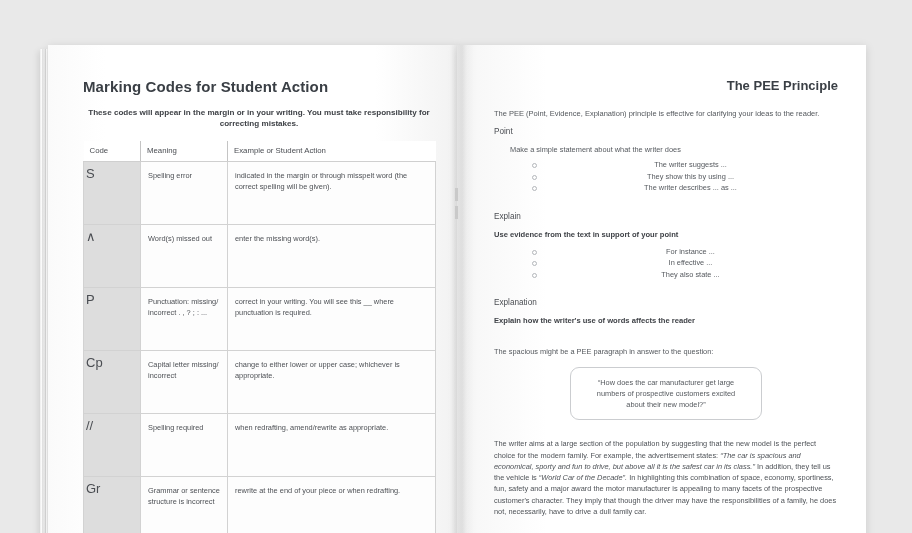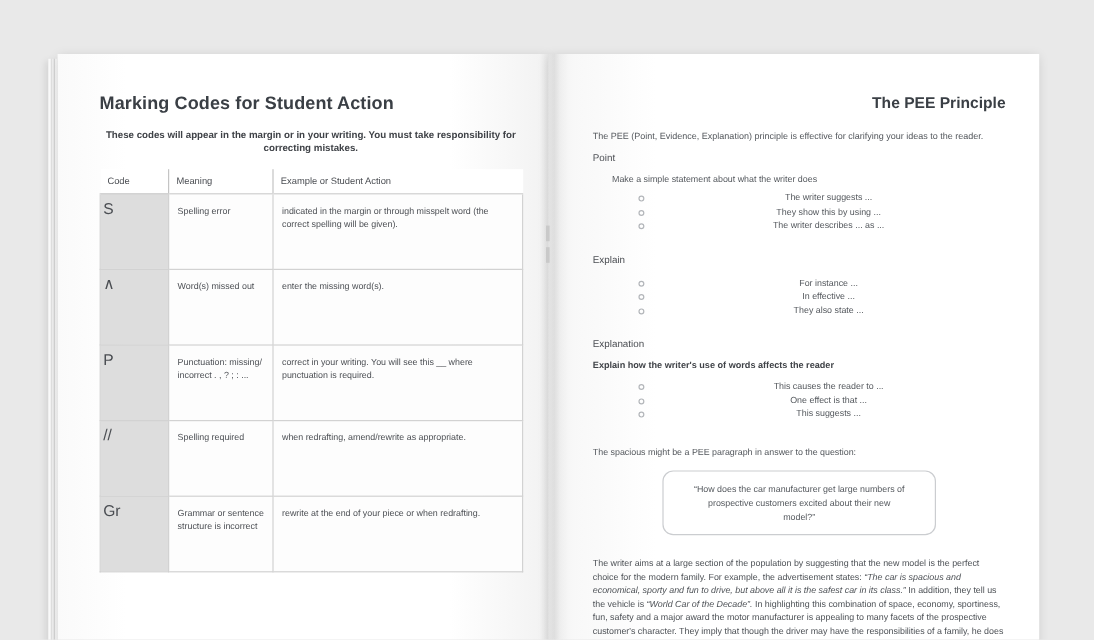--- a/index.html
+++ b/index.html
@@ -200,21 +200,21 @@
     border: 1px solid #b3b6ba;
     border-radius: 50%;
   }
   p.follow {
     font-size: 7.4px;
     color: #54585d;
     margin: 22px 0 11px 0;
   }
   .qbox {
     margin: 0 auto;
-    width: 228px;
+    width: 192px;
     border: 1px solid #cbcdd0;
     border-radius: 9px;
     padding: 9px 24px;
     text-align: center;
     font-size: 7.4px;
     color: #55595e;
     line-height: 1.5;
     background: #fff;
     box-sizing: border-box;
   }
@@ -260,20 +260,25 @@
           <td class="code-cell">∧</td>
           <td class="mean-cell">Word(s) missed out</td>
           <td class="ex-cell">enter the missing word(s).</td>
         </tr>
         <tr class="r-tall">
           <td class="code-cell">P</td>
           <td class="mean-cell">Punctuation: missing/ incorrect . , ? ; : ...</td>
           <td class="ex-cell">correct in your writing. You will see this __ where punctuation is required.</td>
         </tr>
         <tr class="r-tall">
+          <td class="code-cell">Cp</td>
+          <td class="mean-cell">Capital letter missing/ incorrect</td>
+          <td class="ex-cell">change to either lower or upper case; whichever is appropriate.</td>
+        </tr>
+        <tr class="r-tall">
           <td class="code-cell">//</td>
           <td class="mean-cell">Spelling required</td>
           <td class="ex-cell">when redrafting, amend/rewrite as appropriate.</td>
         </tr>
         <tr class="r-tall">
           <td class="code-cell">Gr</td>
           <td class="mean-cell">Grammar or sentence structure is incorrect</td>
           <td class="ex-cell">rewrite at the end of your piece or when redrafting.</td>
         </tr>
 
@@ -287,33 +292,29 @@
 
     <div class="sect-head">Point</div>
     <div class="sub-line">Make a simple statement about what the writer does</div>
     <ul class="pee">
       <li>The writer suggests ...</li>
       <li>They show this by using ...</li>
       <li>The writer describes ... as ...</li>
     </ul>
 
     <div class="sect-head">Explain</div>
+    <div class="sect-q">Use evidence from the text in support of your point</div>
     <ul class="pee">
       <li>For instance ...</li>
       <li>In effective ...</li>
       <li>They also state ...</li>
     </ul>
 
     <div class="sect-head">Explanation</div>
     <div class="sect-q">Explain how the writer's use of words affects the reader</div>
-    <ul class="pee">
-      <li>This causes the reader to ...</li>
-      <li>One effect is that ...</li>
-      <li>This suggests ...</li>
-    </ul>
 
     <p class="follow">The spacious might be a PEE paragraph in answer to the question:</p>
 
     <div class="qbox">“How does the car manufacturer get large numbers of prospective customers excited about their new model?”</div>
 
     <p class="body-par">
       <span>The writer aims at a large section of the population by suggesting that the new model is the perfect choice for the modern family. For example, the advertisement states: </span><i>“The car is spacious and economical, sporty and fun to drive, but above all it is the safest car in its class.”</i><span> In addition, they tell us the vehicle is </span><i>“World Car of the Decade”.</i><span> In highlighting this combination of space, economy, sportiness, fun, safety and a major award the motor manufacturer is appealing to many facets of the prospective customer's character. They imply that though the driver may have the responsibilities of a family, he does not, necessarily, have to drive a dull family car.</span>
     </p>
   </div>
 

